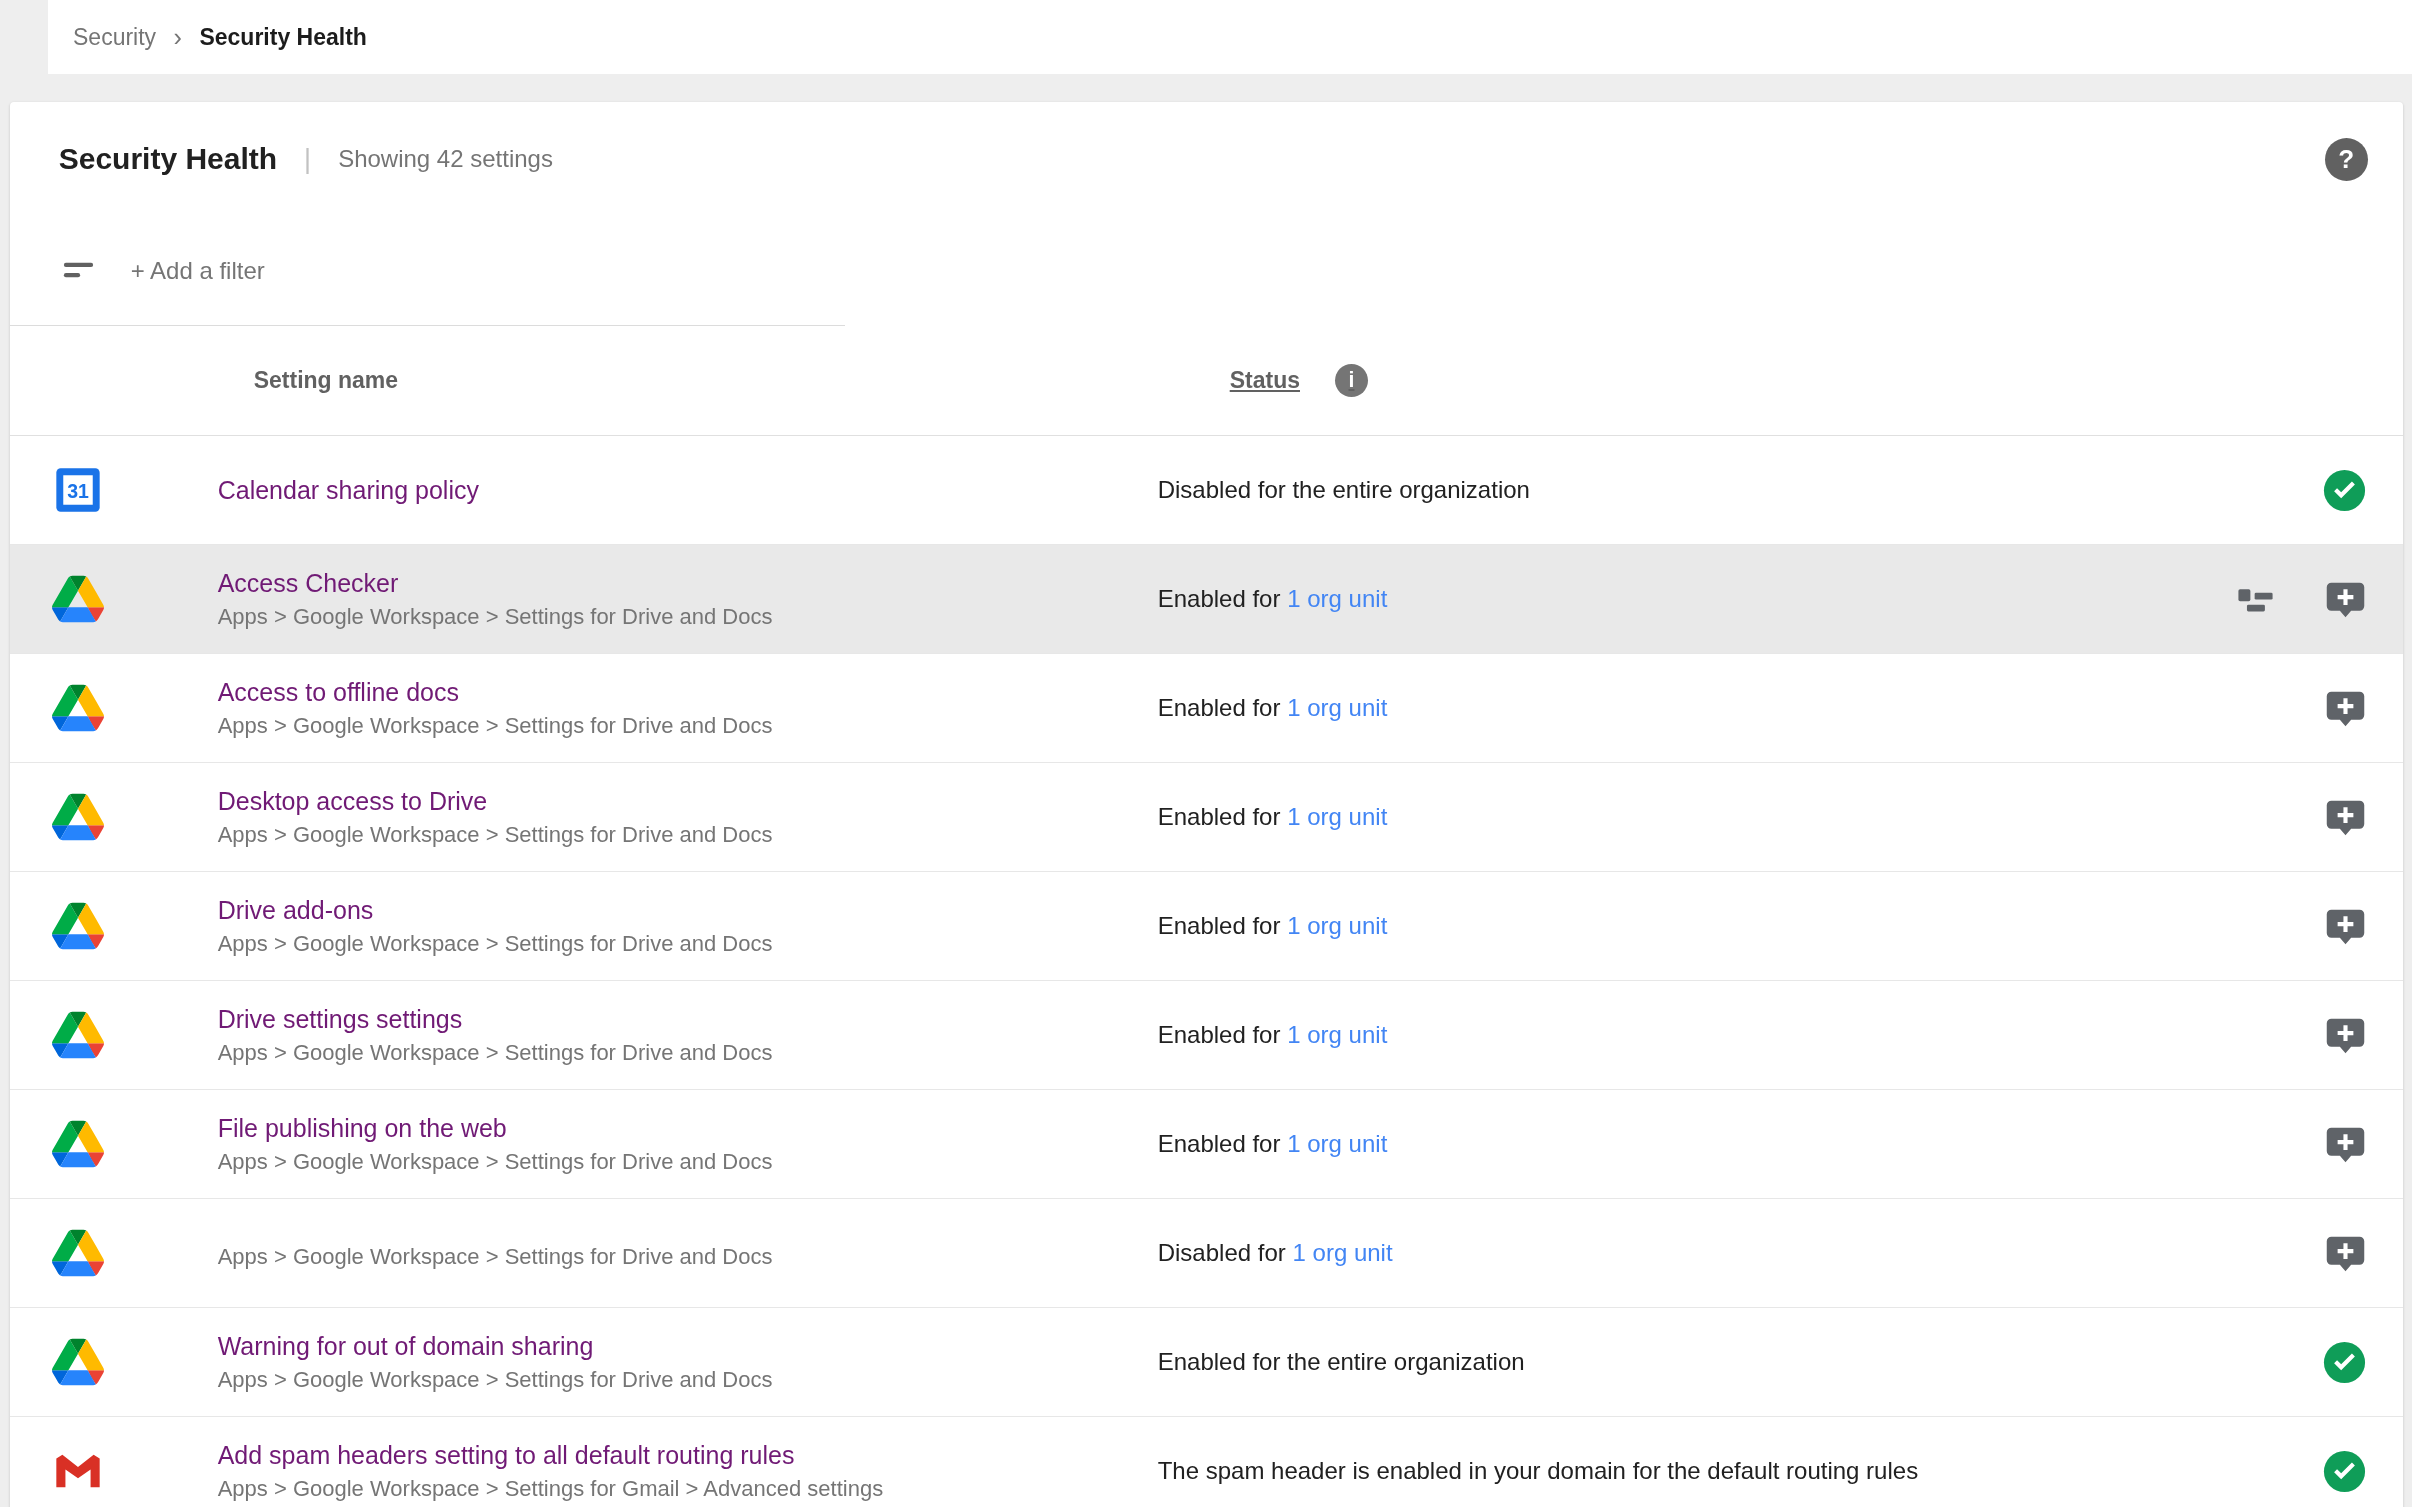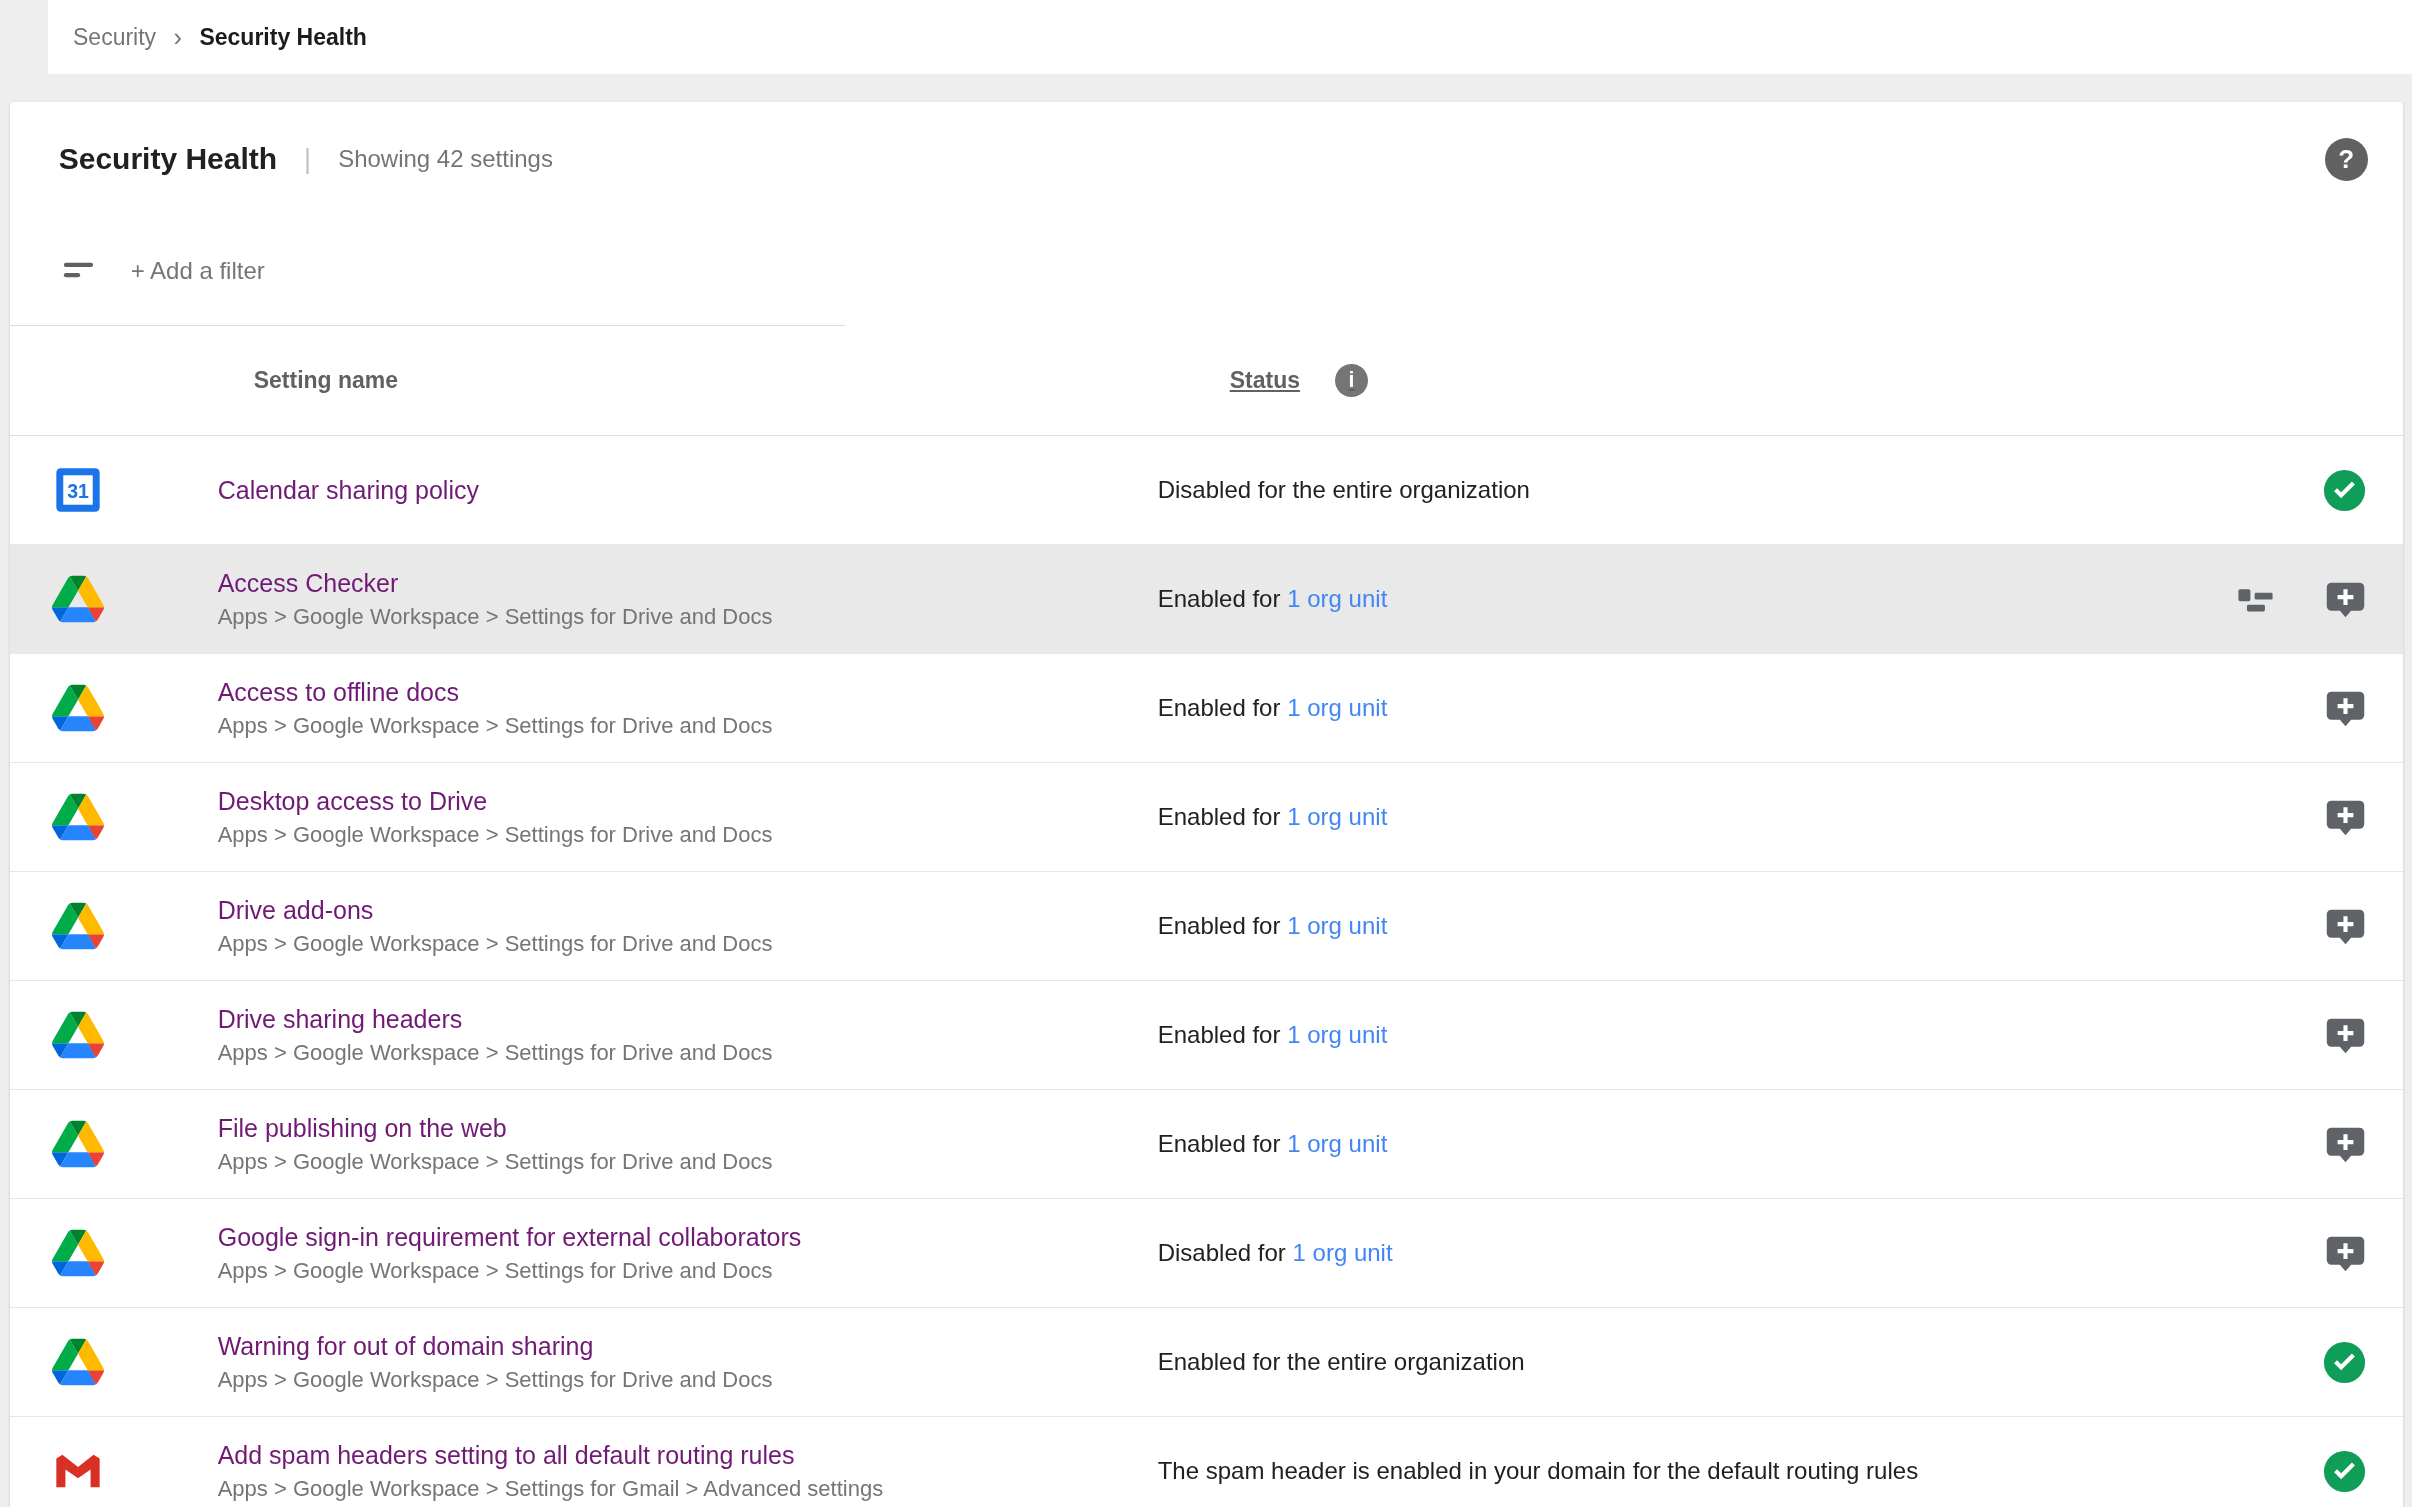--- a/index.html
+++ b/index.html
@@ -292,21 +292,21 @@
               <path d="m6.6 66.85 3.85 6.65c.8 1.4 1.95 2.5 3.3 3.3l13.75-23.8h-27.5c0 1.55.4 3.1 1.2 4.5z" fill="#0066da"></path>
               <path d="m43.65 25-13.75-23.8c-1.35.8-2.5 1.9-3.3 3.3l-25.4 44a9.06 9.06 0 0 0-1.2 4.5h27.5z" fill="#00ac47"></path>
               <path d="m73.55 76.8c1.35-.8 2.5-1.9 3.3-3.3l1.6-2.75 7.65-13.25c.8-1.4 1.2-2.95 1.2-4.5h-27.5l5.85 11.5z" fill="#ea4335"></path>
               <path d="m43.65 25 13.75-23.8c-1.35-.8-2.9-1.2-4.5-1.2h-18.5c-1.6 0-3.15.45-4.5 1.2z" fill="#00832d"></path>
               <path d="m59.8 53h-32.3l-13.75 23.8c1.35.8 2.9 1.2 4.5 1.2h50.8c1.6 0 3.15-.45 4.5-1.2z" fill="#2684fc"></path>
               <path d="m73.4 26.5-12.7-22c-.8-1.4-1.95-2.5-3.3-3.3l-13.75 23.8 16.15 28h27.45c0-1.55-.4-3.1-1.2-4.5z" fill="#ffba00"></path>
             </svg>
           </span>
         </div>
         <div class="cell-name">
-          <div class="row-title">Drive sharing headers</div>
+          <div class="row-title">Drive settings settings</div>
           <div class="row-path">Apps &gt; Google Workspace &gt; Settings for Drive and Docs</div>
         </div>
         <div class="cell-status"><span>Enabled for</span><a class="status-link" href="#">1 org unit</a></div>
         <div class="cell-trailing">
           <span class="ticon flag-add-icon">
             <svg viewBox="0 0 24 24">
               <path fill="#5f6368" d="M19.5 3h-15A2.5 2.5 0 0 0 2 5.5v10A2.5 2.5 0 0 0 4.5 18H9l3 3.5L15 18h4.5a2.5 2.5 0 0 0 2.5-2.5v-10A2.5 2.5 0 0 0 19.5 3z"></path>
               <path fill="#ffffff" d="M16.2 11.8h-3.1v3.1h-2.2v-3.1H7.8V9.6h3.1V6.5h2.2v3.1h3.1z"></path>
             </svg>
           </span>
@@ -346,21 +346,20 @@
               <path d="m6.6 66.85 3.85 6.65c.8 1.4 1.95 2.5 3.3 3.3l13.75-23.8h-27.5c0 1.55.4 3.1 1.2 4.5z" fill="#0066da"></path>
               <path d="m43.65 25-13.75-23.8c-1.35.8-2.5 1.9-3.3 3.3l-25.4 44a9.06 9.06 0 0 0-1.2 4.5h27.5z" fill="#00ac47"></path>
               <path d="m73.55 76.8c1.35-.8 2.5-1.9 3.3-3.3l1.6-2.75 7.65-13.25c.8-1.4 1.2-2.95 1.2-4.5h-27.5l5.85 11.5z" fill="#ea4335"></path>
               <path d="m43.65 25 13.75-23.8c-1.35-.8-2.9-1.2-4.5-1.2h-18.5c-1.6 0-3.15.45-4.5 1.2z" fill="#00832d"></path>
               <path d="m59.8 53h-32.3l-13.75 23.8c1.35.8 2.9 1.2 4.5 1.2h50.8c1.6 0 3.15-.45 4.5-1.2z" fill="#2684fc"></path>
               <path d="m73.4 26.5-12.7-22c-.8-1.4-1.95-2.5-3.3-3.3l-13.75 23.8 16.15 28h27.45c0-1.55-.4-3.1-1.2-4.5z" fill="#ffba00"></path>
             </svg>
           </span>
         </div>
         <div class="cell-name">
-          <div class="row-title">Google sign-in requirement for external collaborators</div>
           <div class="row-path">Apps &gt; Google Workspace &gt; Settings for Drive and Docs</div>
         </div>
         <div class="cell-status"><span>Disabled for</span><a class="status-link" href="#">1 org unit</a></div>
         <div class="cell-trailing">
           <span class="ticon flag-add-icon">
             <svg viewBox="0 0 24 24">
               <path fill="#5f6368" d="M19.5 3h-15A2.5 2.5 0 0 0 2 5.5v10A2.5 2.5 0 0 0 4.5 18H9l3 3.5L15 18h4.5a2.5 2.5 0 0 0 2.5-2.5v-10A2.5 2.5 0 0 0 19.5 3z"></path>
               <path fill="#ffffff" d="M16.2 11.8h-3.1v3.1h-2.2v-3.1H7.8V9.6h3.1V6.5h2.2v3.1h3.1z"></path>
             </svg>
           </span>

